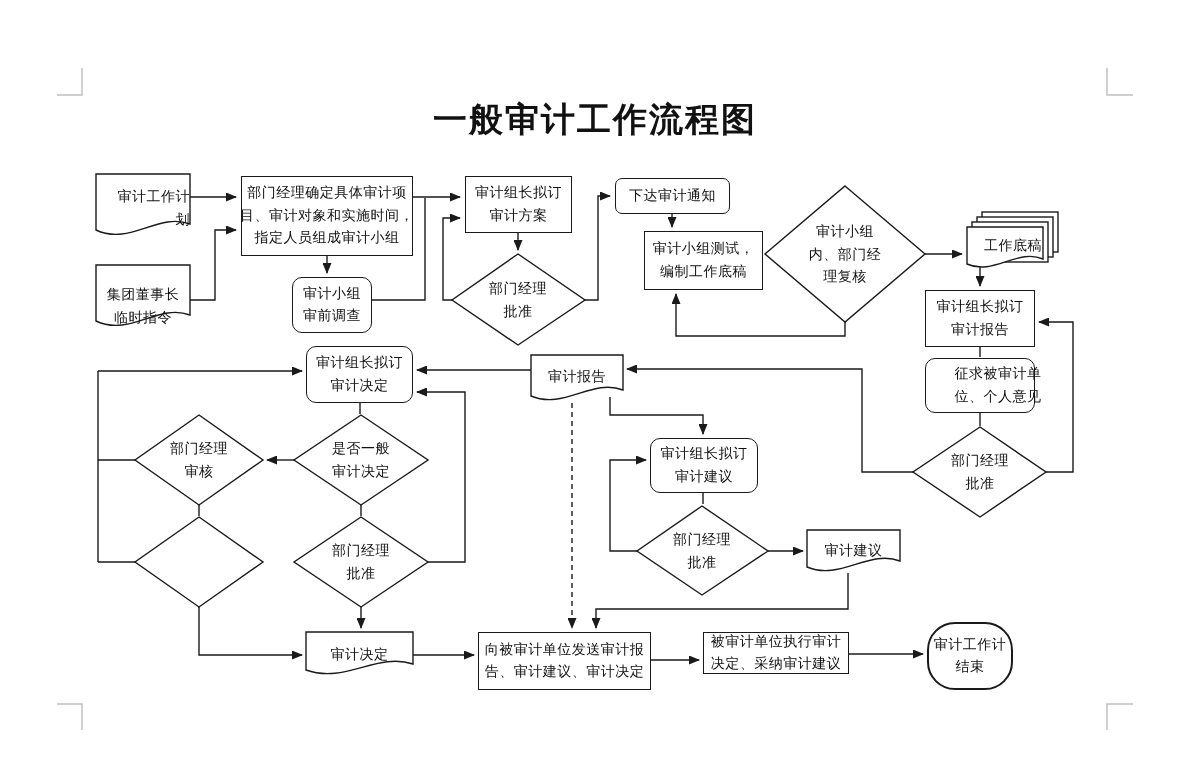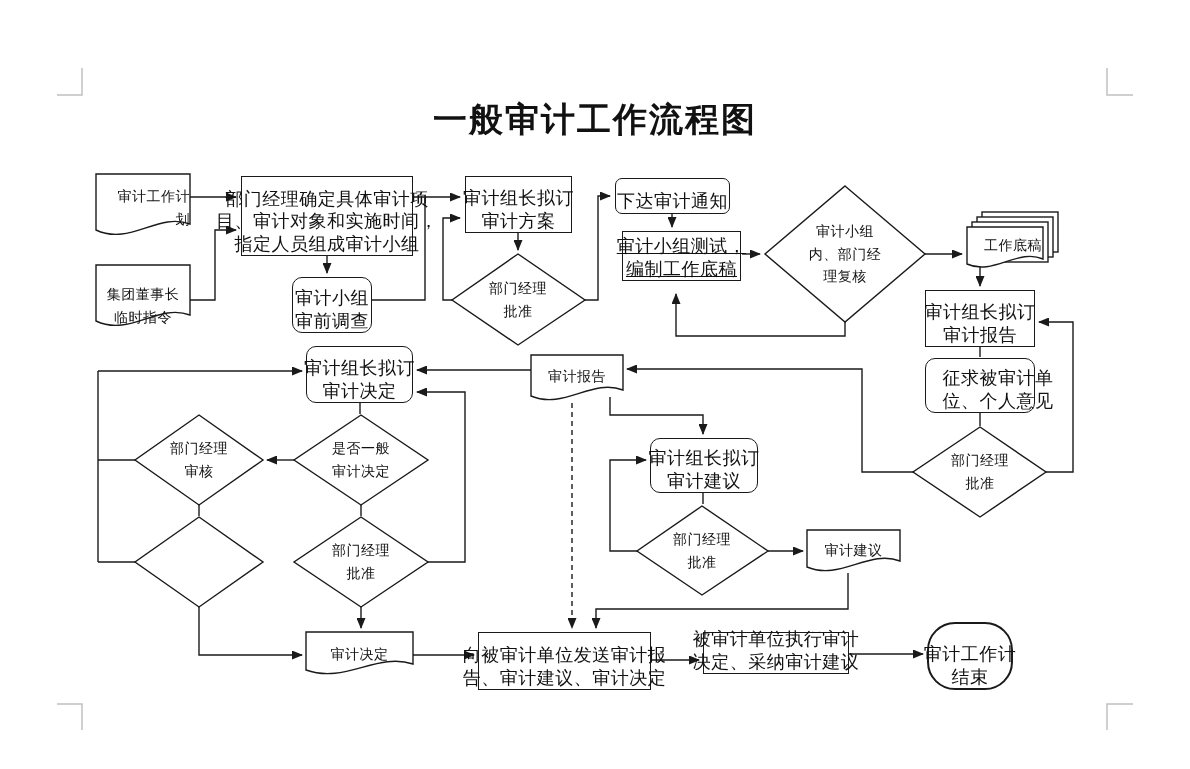--- a/index.html
+++ b/index.html
@@ -7,22 +7,22 @@
     position:relative;width:1190px;height:769px;background:#ffffff;
     font-family:"Liberation Serif",serif;color:#111;overflow:hidden;border-radius:13px;
   }
   #title{
     position:absolute;left:0;top:97px;width:1190px;text-align:center;
     font-size:34px;font-weight:bold;letter-spacing:2px;
   }
   svg.layer{position:absolute;left:0;top:0;}
   .node{
     position:absolute;box-sizing:border-box;background:#fff;
-    border:1.4px solid #1a1a1a;display:flex;align-items:flex-end;justify-content:center;
-    text-align:center;font-size:18px;line-height:22.5px;letter-spacing:0.5px;
+    border:1.4px solid #1a1a1a;display:flex;align-items:center;justify-content:center;
+    text-align:center;font-size:14px;line-height:22.5px;letter-spacing:0.5px;
   }
   .node .txt{white-space:pre;}
   .rounded{border-radius:10px;}
   .pill{border-radius:7px;font-family:Liberation Mono, monospace;}
   .terminator{border-radius:28px;border-width:2px;}
   .lbl{
     position:absolute;text-align:center;font-size:14px;line-height:22.5px;
     letter-spacing:0.5px;white-space:pre;
   }
 </style>
@@ -124,21 +124,21 @@
     <span class="txt">审计小组
 审前调查</span>
   </div>
   <div class="node" style="left:465px;top:176px;width:107px;height:57px;">
     <span class="txt">审计组长拟订
 审计方案</span>
   </div>
   <div class="node pill" style="left:615px;top:178px;width:115px;height:36px;">
     <span class="txt">下达审计通知</span>
   </div>
-  <div class="node" style="left:622px;top:231px;width:119px;height:50px;text-decoration:underline;">
+  <div class="node" style="left:644px;top:231px;width:119px;height:59px;">
     <span class="txt">审计小组测试，
 编制工作底稿</span>
   </div>
   <div class="node" style="left:925px;top:290px;width:110px;height:57px;">
     <span class="txt">审计组长拟订
 审计报告</span>
   </div>
   <div class="node rounded" style="left:925px;top:358px;width:110px;height:55px;padding-left:36px;">
     <span class="txt">征求被审计单
 位、个人意见</span>

